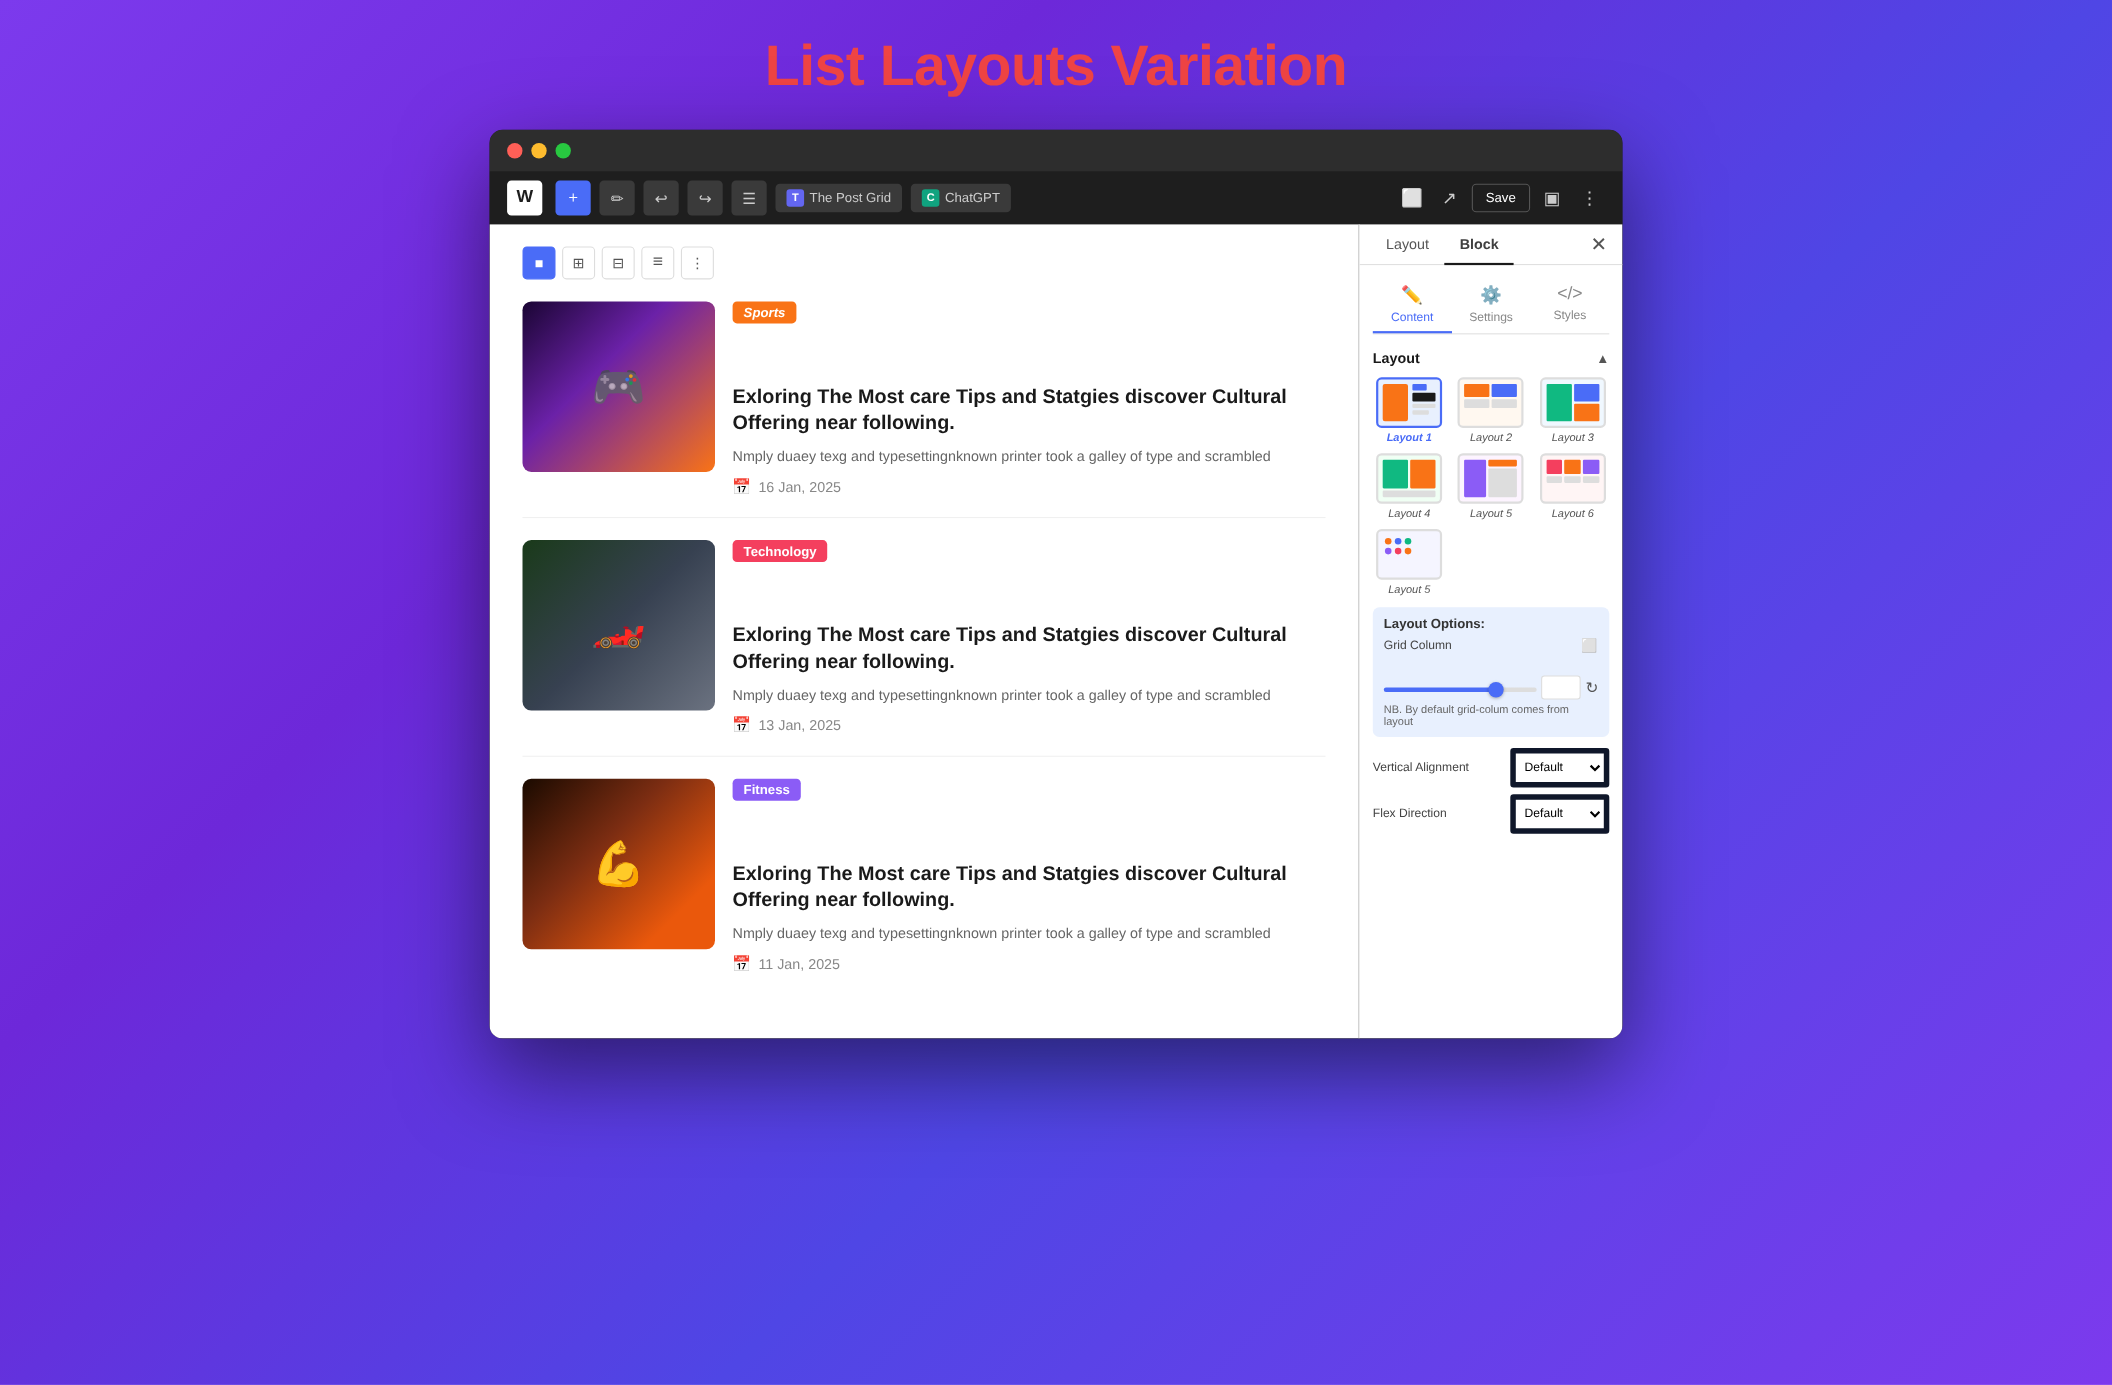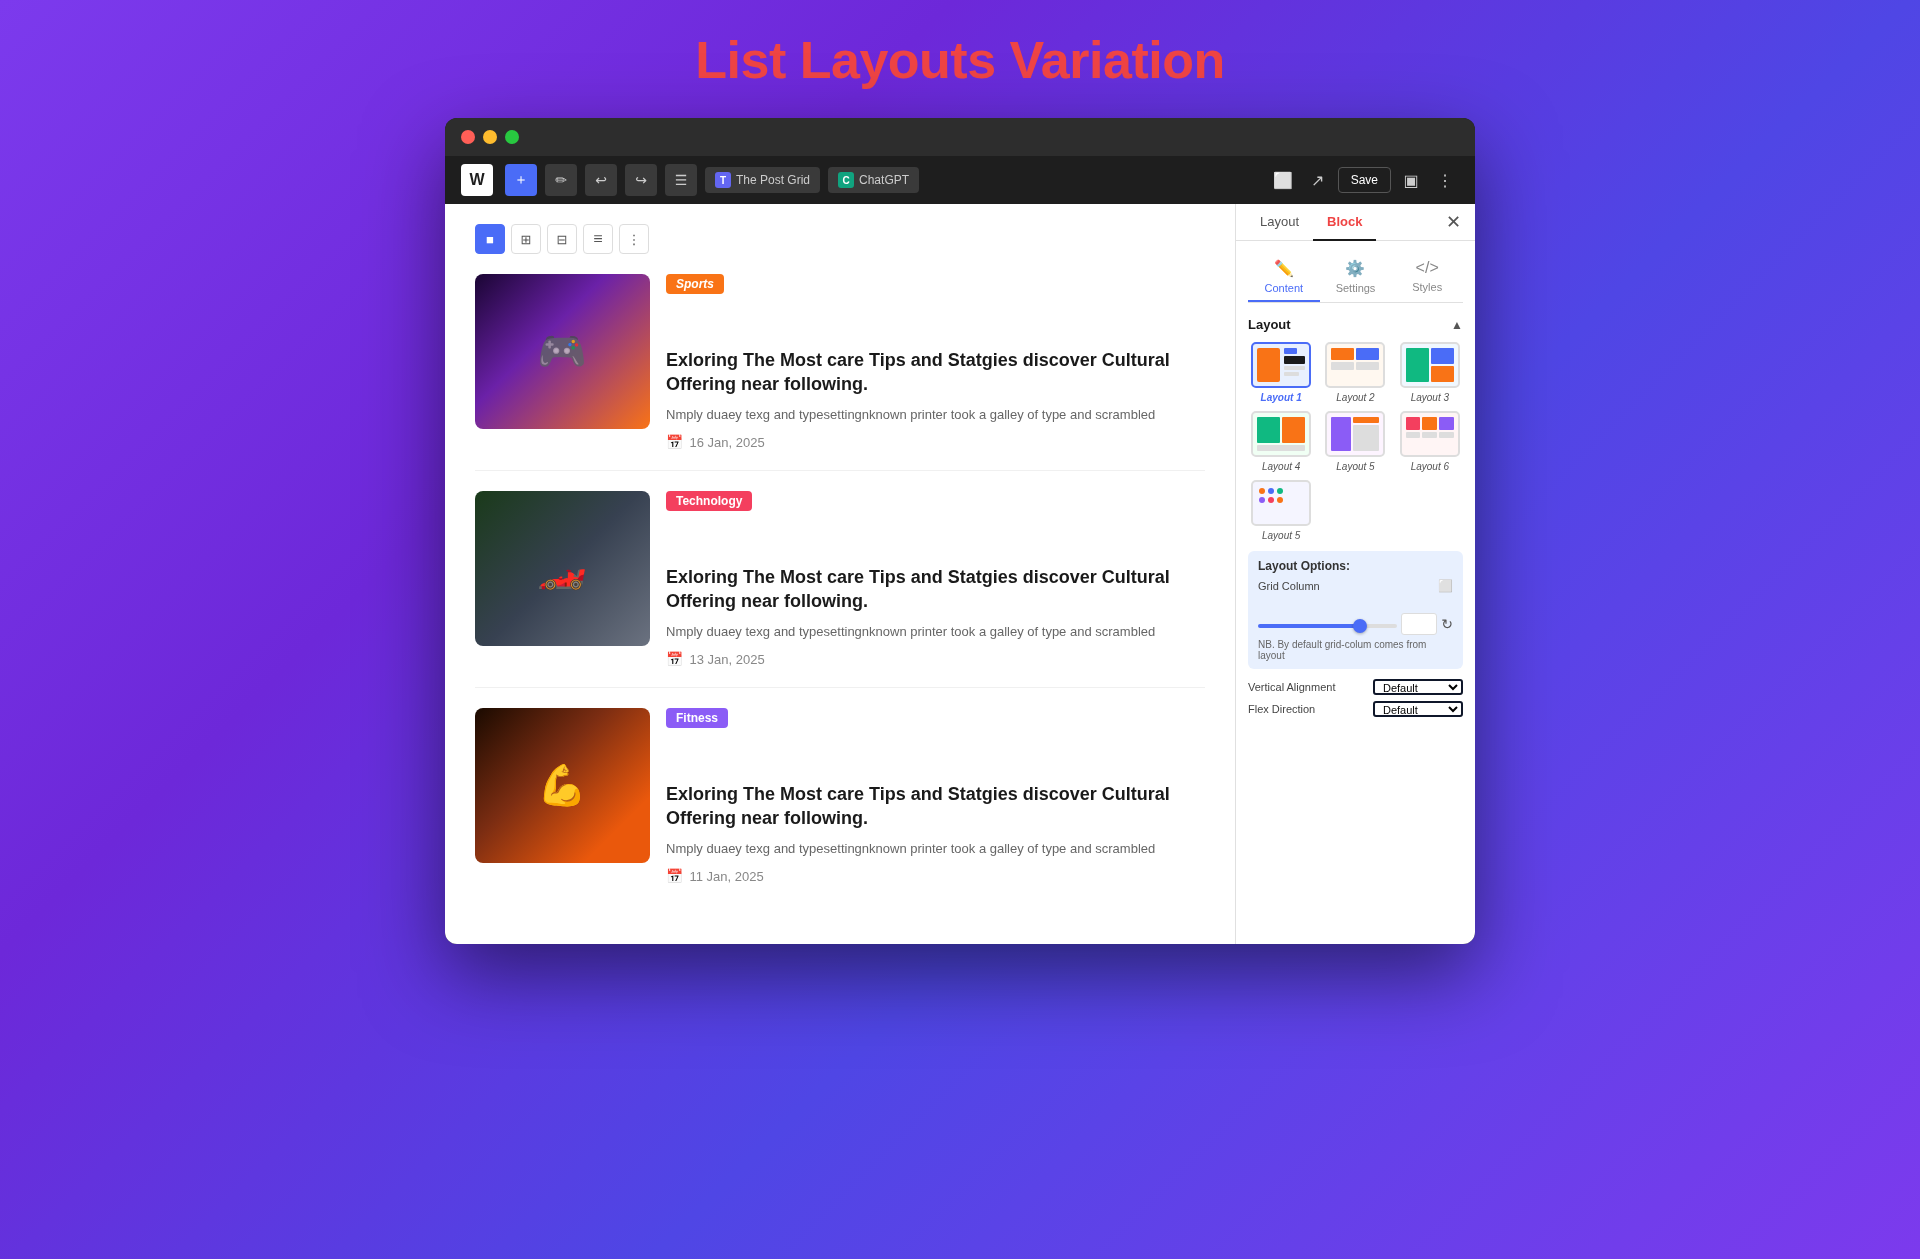--- a/index.html
+++ b/index.html
@@ -278,21 +278,21 @@
     .panel-tab {
       padding: 10px 14px;
       font-size: 13px;
       font-weight: 500;
       color: #555;
       cursor: pointer;
       border-bottom: 2px solid transparent;
       margin-bottom: -1px;
     }
     .panel-tab.active {
-      color: #ef4444;
+      color: #404040;
       border-bottom-color: #1a1a1a;
       font-weight: 700;
     }
     .panel-close {
       margin-left: auto;
       background: none;
       border: none;
       font-size: 18px;
       cursor: pointer;
       color: #555;
@@ -472,22 +472,22 @@
       align-items: center;
       justify-content: space-between;
       margin-bottom: 6px;
     }
     .dropdown-label {
       font-size: 11px;
       color: #444;
     }
     .dropdown-select {
       width: 90px;
-      height: 16px;
-      border: 2px solid #0f172a;
+      height: 36px;
+      border: 5px solid #0f172a;
       border-radius: 3px;
       font-size: 11px;
       padding: 0 4px;
       background: white;
     }
     
     .layout-item.selected .layout-thumb::after {
       content: '';
     }
   </style>

